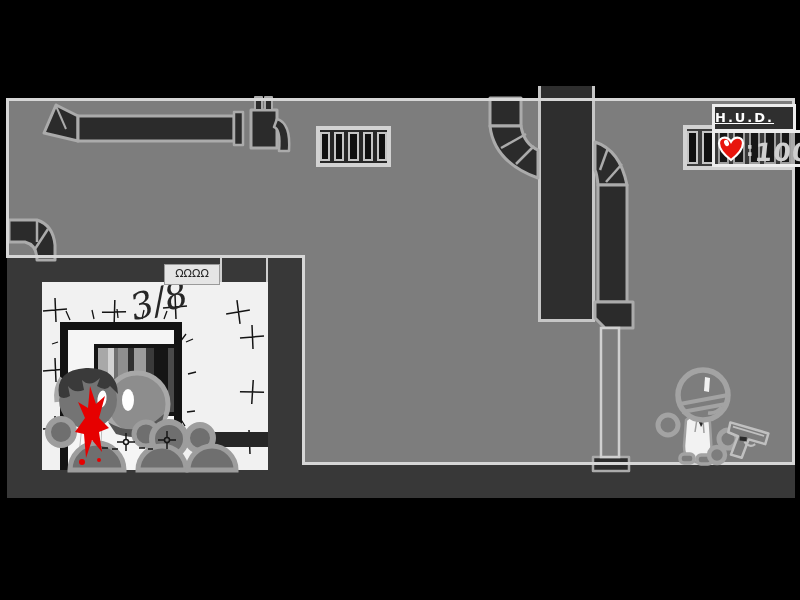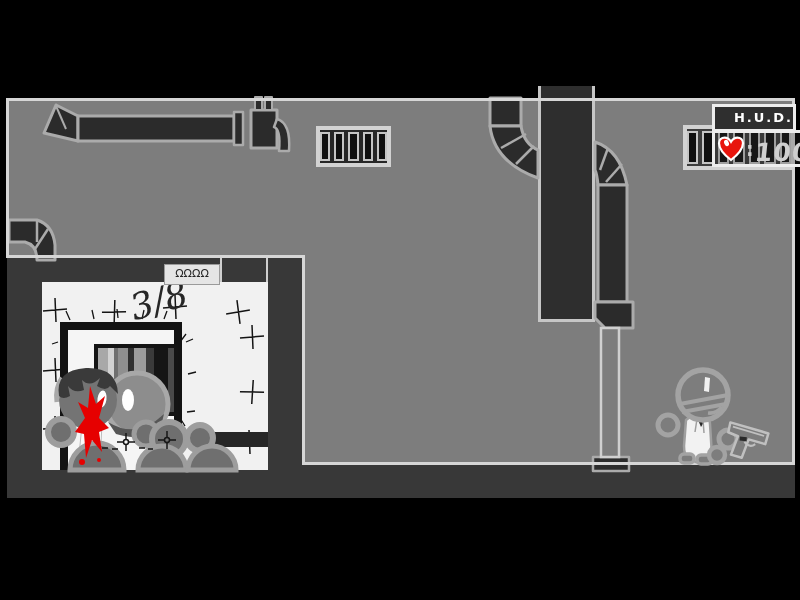--- a/index.html
+++ b/index.html
@@ -38,22 +38,22 @@
   #bench-top{left:168px;top:150px;width:58px;height:15px;background:#262626;z-index:2;}
   #bench-leg{left:174px;top:165px;width:9px;height:23px;background:#262626;z-index:2;}
   #graffiti{left:88px;top:-2px;font-family:"DejaVu Serif",serif;font-style:italic;
             font-size:36px;color:#262626;transform:rotate(-16deg);z-index:2;}
   #plaque{left:164px;top:264px;width:54px;height:19px;background:#e5e5e5;border:1px solid #9a9a9a;
           z-index:6;color:#262626;font-size:11px;line-height:17px;text-align:center;
           letter-spacing:0px;font-weight:normal;overflow:hidden;}
   
   #hud{left:712px;top:104px;z-index:30;width:92px;}
   #hud-title{width:84px;height:28px;box-sizing:border-box;border:3px solid #ededed;background:#2f2f2f;
-             color:#fff;font-weight:bold;font-size:13px;letter-spacing:2px;text-align:right;
-             line-height:22px;}
+             color:#fff;font-weight:bold;font-size:13px;letter-spacing:2px;text-align:left;
+             line-height:22px;text-decoration:underline;}
   #hud-body{width:92px;height:37px;box-sizing:border-box;border:3px solid #ededed;margin-top:-2px;
             background:rgba(47,47,47,0.25);display:flex;align-items:center;padding-left:2px;overflow:hidden;}
   #hud-sep{color:#cfcfcf;font-size:19px;font-weight:bold;margin:0 1px 0 1px;}
   #hud-health{color:#cfcfcf;font-size:25px;font-weight:600;letter-spacing:1px;
               transform:skewX(-6deg);margin-top:8px;white-space:nowrap;}
   svg{position:absolute;overflow:visible;}
 </style>
 </head>
 <body>
 

